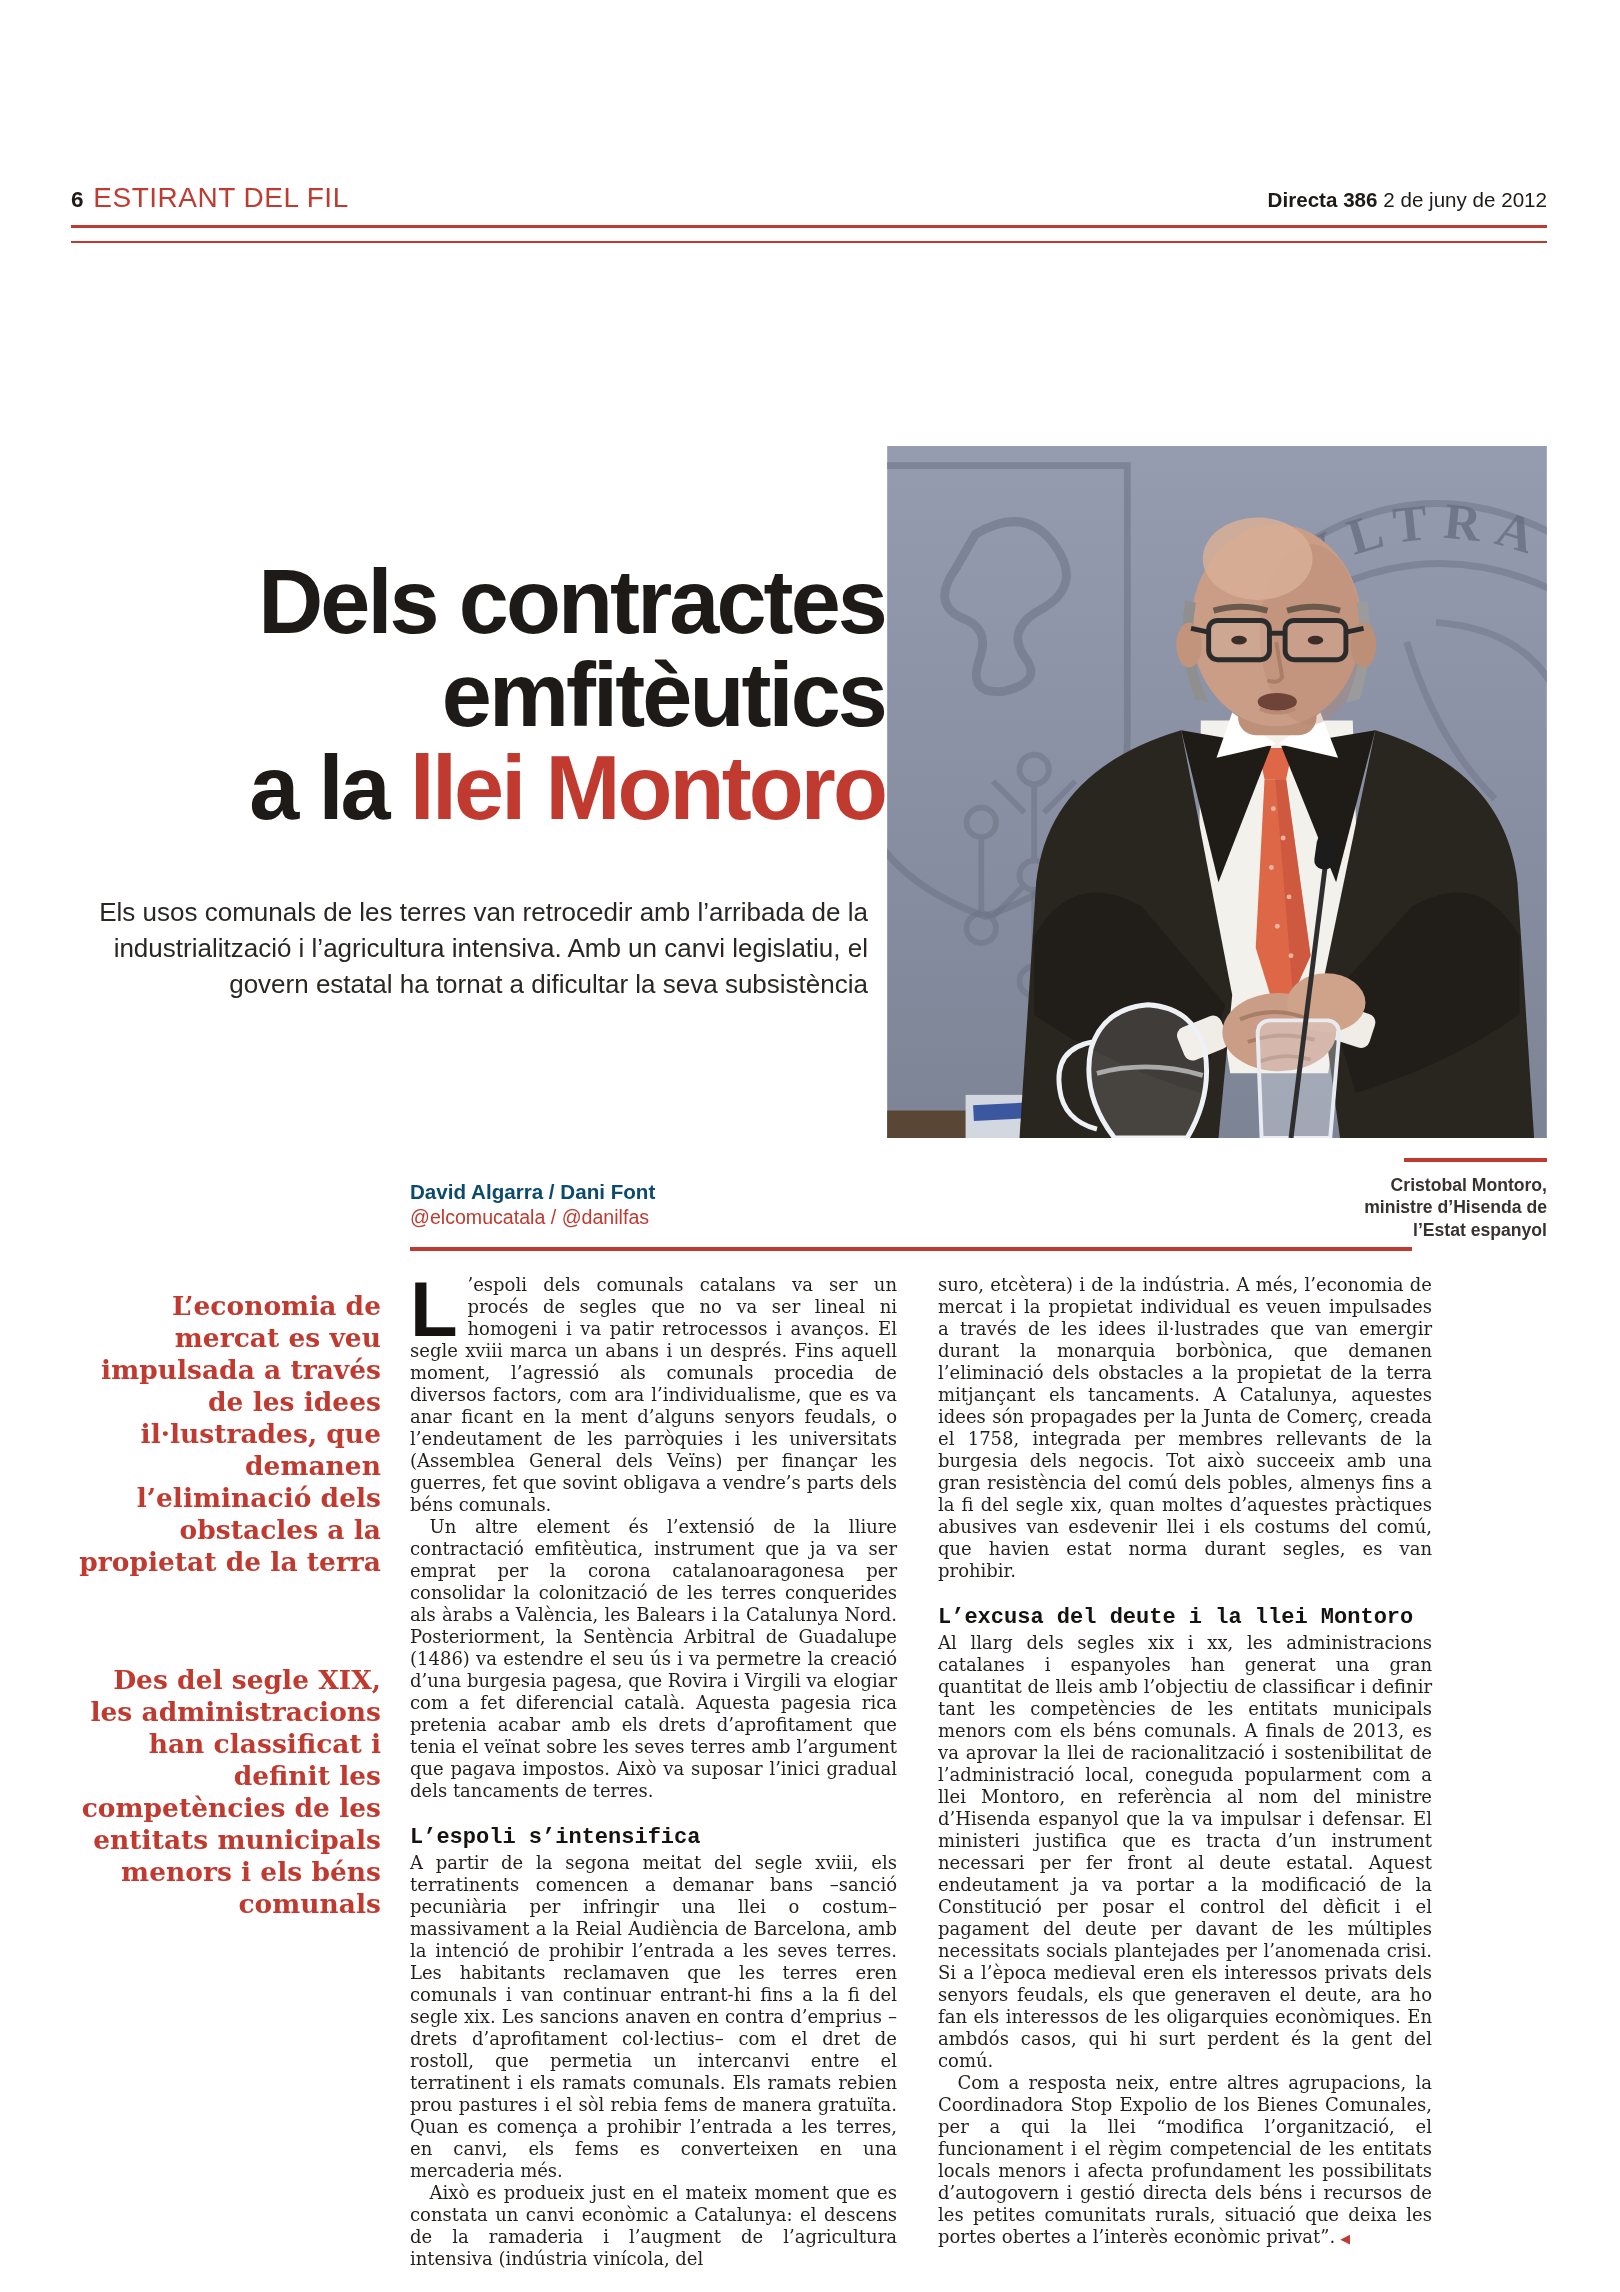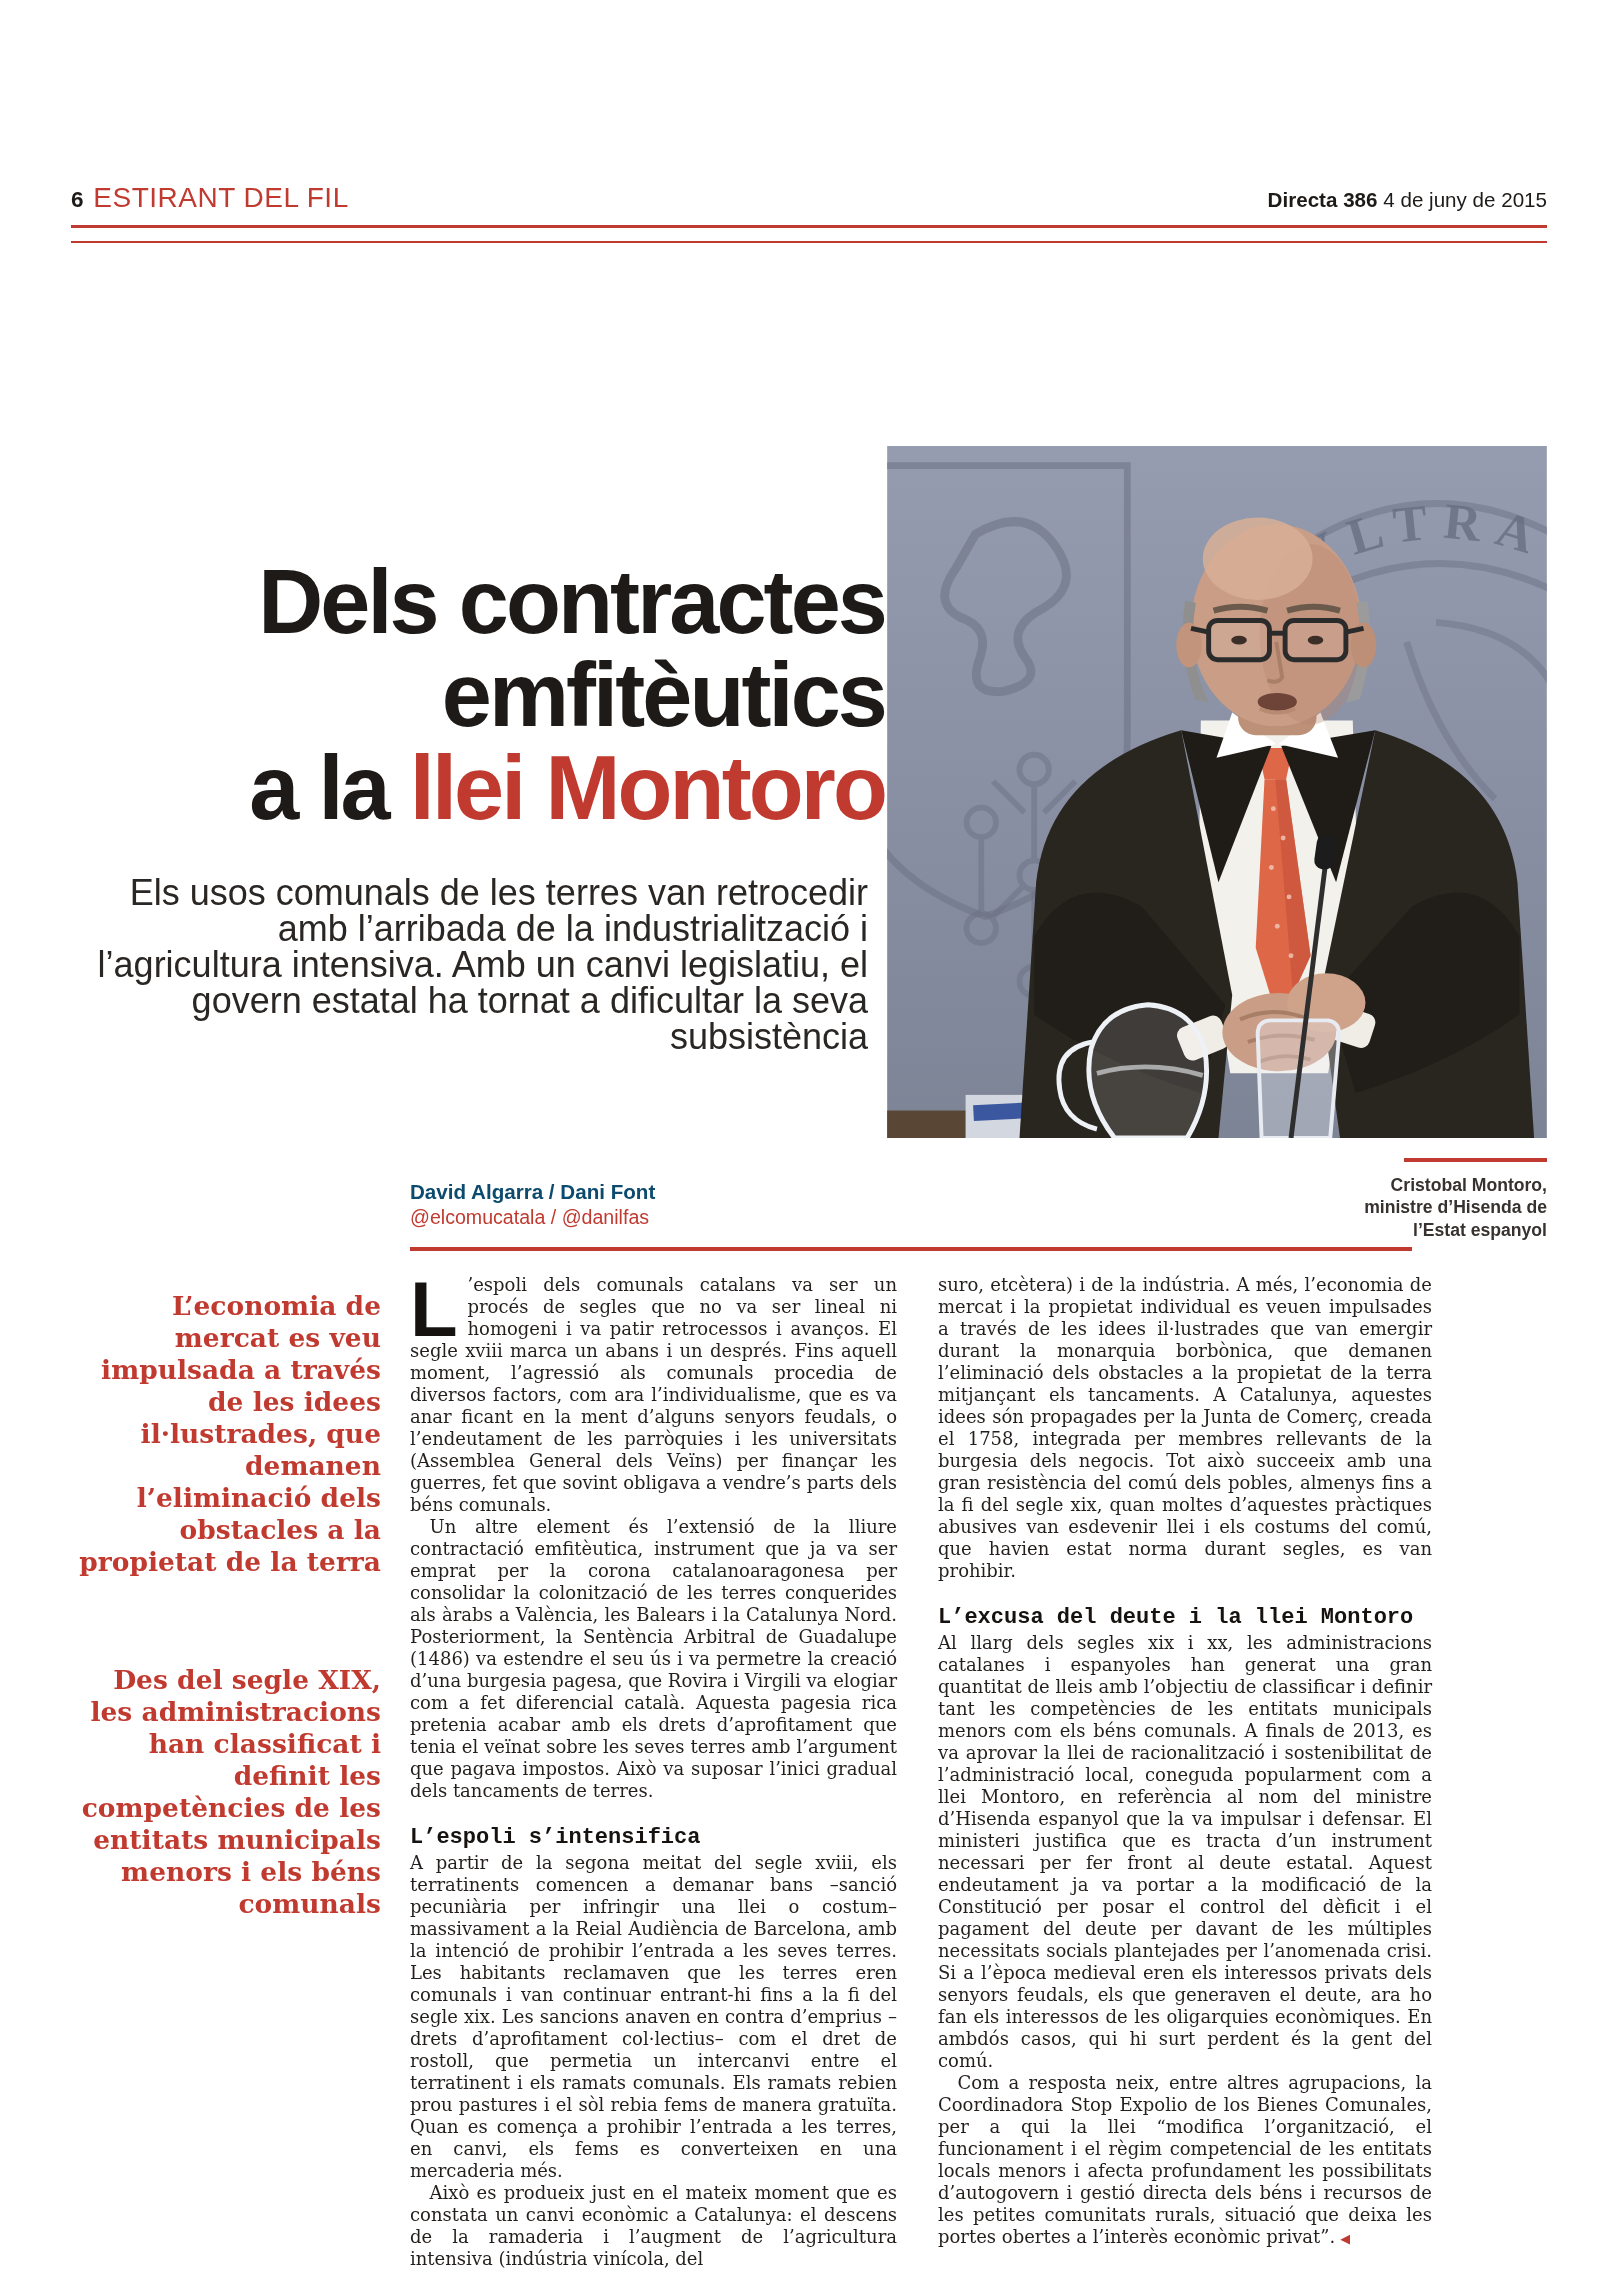--- a/index.html
+++ b/index.html
@@ -14,22 +14,22 @@
   .page-num{font-weight:bold;font-size:22.5px;color:#1d1a18;}
   .section-title{font-weight:normal;font-size:28px;letter-spacing:0.5px;color:#c13a30;}
   .hdr-right{font-size:20.6px;color:#1d1a18;}
   .hdr-right b{font-weight:bold;}
   .rule-double{position:absolute;left:71px;top:225px;width:1476px;height:12.7px;border-top:3.9px solid #c13a30;border-bottom:2.9px solid #c13a30;}
   
   .headline{position:absolute;left:61px;top:540px;width:808px;text-align:right;
     font-weight:bold;font-size:90px;line-height:93px;letter-spacing:-2.9px;color:#1d1a18;}
   .headline .red{color:#c13a30;}
   
-  .standfirst{position:absolute;left:93px;top:875px;width:775px;text-align:right;
-    font-size:36px;line-height:36px;color:#2a2624;}
+  .standfirst{position:absolute;left:93px;top:894px;width:775px;text-align:right;
+    font-size:26px;line-height:36px;color:#2a2624;}
   
   .photo{position:absolute;left:887px;top:446px;width:660px;height:692px;overflow:hidden;}
   .photo svg{display:block;}
   .caption{position:absolute;left:1333px;top:1158px;width:214px;text-align:right;
     font-weight:bold;font-size:17.6px;line-height:22.5px;color:#37322f;}
   .caption-rule{width:143px;height:3.9px;background:#c13a30;margin:0 0 11.8px auto;}
   
   .byline{position:absolute;left:410px;top:1179px;}
   .byline .authors{font-weight:bold;font-size:20.6px;color:#0c4a6e;line-height:25.5px;}
   .byline .handles{font-size:19.6px;color:#c13a30;line-height:25.5px;}
@@ -55,21 +55,21 @@
 <body>
 
 <div class="sheet">
 
   <div class="page-header">
     <div class="hdr-left">
       <span class="page-num">6</span>
       <span class="section-title">ESTIRANT DEL FIL</span>
     </div>
     <div class="hdr-right">
-      <b>Directa 386</b><span> 4 de juny de 2015</span>
+      <b>Directa 386</b><span> 2 de juny de 2012</span>
     </div>
   </div>
   <div class="rule-double"></div>
 
   <h1 class="headline" style="margin:16px;">
     <div>Dels contractes</div>
     <div>emfitèutics</div>
     <div><span>a la </span><span class="red">llei Montoro</span></div>
   </h1>
 

